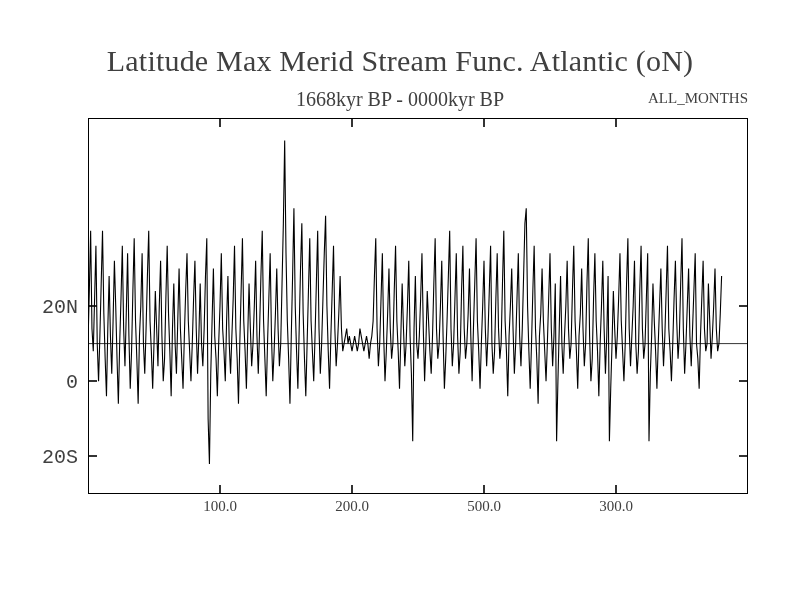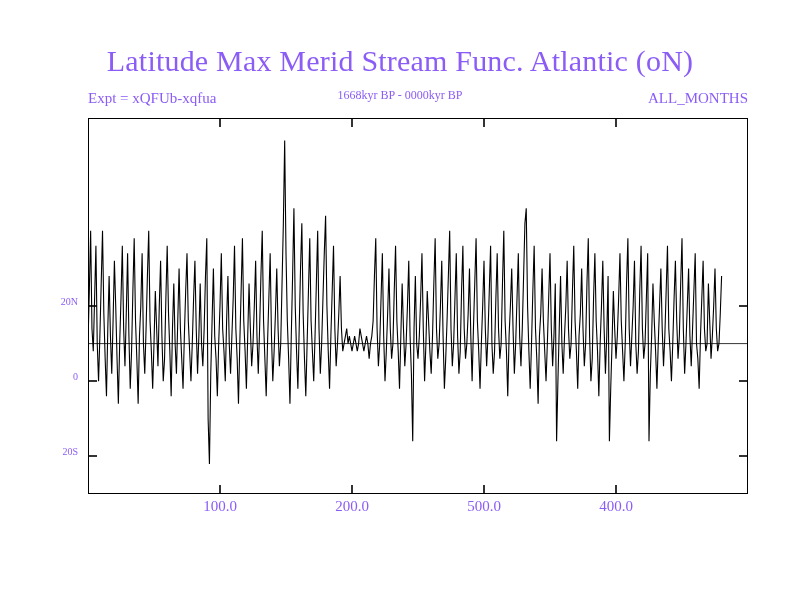--- a/index.html
+++ b/index.html
@@ -7,21 +7,21 @@
     padding: 0;
     background: #ffffff;
   }
   #page {
     position: relative;
     width: 800px;
     height: 600px;
     background: #ffffff;
     overflow: hidden;
     font-family: "Liberation Serif", serif;
-    color: #8b5cf6;
+    color: #404040;
   }
   #title {
     position: absolute;
     left: 0;
     top: 44px;
     width: 800px;
     text-align: center;
     font-size: 30px;
     font-family: "Liberation Serif", serif;
     letter-spacing: 0.2px;
@@ -33,21 +33,21 @@
     top: 90px;
     font-size: 15px;
     font-family: "Liberation Serif", serif;
   }
   #subtitle-center {
     position: absolute;
     left: 0;
     top: 88px;
     width: 800px;
     text-align: center;
-    font-size: 12px;
+    font-size: 20px;
     font-family: "Liberation Serif", serif;
   }
   #subtitle-right {
     position: absolute;
     right: 52px;
     top: 90px;
     font-size: 15px;
     font-family: "Liberation Serif", serif;
     text-align: center;
   }
@@ -68,22 +68,22 @@
     box-sizing: border-box;
   }
   #plot-svg {
     position: absolute;
     left: 0;
     top: 0;
   }
   .ytick-label {
     position: absolute;
     right: 0;
-    font-size: 10px;
-    font-family: Liberation Serif, serif;
+    font-size: 20px;
+    font-family: Liberation Mono, monospace;
     text-align: center;
     white-space: nowrap;
   }
   #ylabels {
     position: absolute;
     left: 0;
     top: 118px;
     width: 78px;
     height: 376px;
   }
@@ -110,21 +110,20 @@
     font-size: 19px;
     font-family: "Liberation Serif", serif;
   }
 </style>
 </head>
 <body>
 
 <div id="page">
 
   <div id="title">Latitude Max Merid Stream Func. Atlantic (oN)</div>
-  <div id="subtitle-left">Expt = xQFUb-xqfua</div>
   <div id="subtitle-center">1668kyr BP - 0000kyr BP</div>
   <div id="subtitle-right">ALL_MONTHS</div>
 
   <div id="ylabels">
     <div class="ytick-label" style="top:178px;">20N</div>
     <div class="ytick-label" style="top:253px;">0</div>
     <div class="ytick-label" style="top:328px;">20S</div>
   </div>
 
   <div id="plot-wrap">
@@ -150,17 +149,17 @@
       </g>
       <polyline id="zero-line" fill="none" stroke="#000" stroke-width="0.8" points="0,225.60 660,225.60"></polyline>
       <polyline id="data-line" fill="none" stroke="#000000" stroke-width="1.1" stroke-linejoin="miter" points="0.00,225.60 1.32,172.96 2.64,112.80 3.96,210.56 5.28,233.12 6.60,180.48 7.92,127.84 9.24,225.60 10.56,263.20 11.88,218.08 13.20,165.44 14.52,112.80 15.84,195.52 17.16,240.64 18.48,278.24 19.80,210.56 21.12,157.92 22.44,218.08 23.76,255.68 25.08,203.04 26.40,142.88 27.72,188.00 29.04,240.64 30.36,285.76 31.68,225.60 33.00,180.48 34.32,127.84 35.64,210.56 36.96,248.16 38.28,195.52 39.60,135.36 40.92,218.08 42.24,270.72 43.56,233.12 44.88,172.96 46.20,120.32 47.52,203.04 48.84,240.64 50.16,285.76 51.48,218.08 52.80,188.00 54.12,135.36 55.44,225.60 56.76,255.68 58.08,210.56 59.40,157.92 60.72,112.80 62.04,203.04 63.36,233.12 64.68,270.72 66.00,225.60 67.32,172.96 68.64,210.56 69.96,248.16 71.28,188.00 72.60,142.88 73.92,218.08 75.24,263.20 76.56,240.64 77.88,180.48 79.20,127.84 80.52,195.52 81.84,233.12 83.16,278.24 84.48,210.56 85.80,165.44 87.12,225.60 88.44,255.68 89.76,203.04 91.08,150.40 92.40,210.56 93.72,240.64 95.04,270.72 96.36,218.08 97.68,172.96 99.00,135.36 100.32,203.04 101.64,233.12 102.96,263.20 104.28,225.60 105.60,180.48 106.92,142.88 108.24,210.56 109.56,255.68 110.88,218.08 112.20,165.44 113.52,225.60 114.84,248.16 116.16,210.56 117.48,157.92 118.80,120.32 120.12,300.80 121.44,345.92 122.76,255.68 124.08,203.04 125.40,150.40 126.72,218.08 128.04,240.64 129.36,278.24 130.68,225.60 132.00,188.00 133.32,135.36 134.64,210.56 135.96,233.12 137.28,263.20 138.60,203.04 139.92,157.92 141.24,225.60 142.56,255.68 143.88,218.08 145.20,180.48 146.52,127.84 147.84,210.56 149.16,240.64 150.48,285.76 151.80,225.60 153.12,172.96 154.44,120.32 155.76,203.04 157.08,233.12 158.40,270.72 159.72,218.08 161.04,165.44 162.36,210.56 163.68,248.16 165.00,225.60 166.32,188.00 167.64,142.88 168.96,218.08 170.28,255.68 171.60,210.56 172.92,157.92 174.24,112.80 175.56,203.04 176.88,240.64 178.20,278.24 179.52,225.60 180.84,180.48 182.16,135.36 183.48,218.08 184.80,263.20 186.12,233.12 187.44,195.52 188.76,150.40 190.08,210.56 191.40,248.16 192.72,225.60 194.04,165.44 195.36,105.28 196.68,22.56 198.00,135.36 199.32,203.04 200.64,240.64 201.96,285.76 203.28,218.08 204.60,157.92 205.92,90.24 207.24,188.00 208.56,233.12 209.88,270.72 211.20,210.56 212.52,150.40 213.84,105.28 215.16,195.52 216.48,240.64 217.80,278.24 219.12,225.60 220.44,172.96 221.76,120.32 223.08,203.04 224.40,233.12 225.72,263.20 227.04,218.08 228.36,165.44 229.68,112.80 231.00,210.56 232.32,255.68 233.64,225.60 234.96,180.48 236.28,135.36 237.60,97.76 238.92,188.00 240.24,233.12 241.56,270.72 242.88,218.08 244.20,172.96 245.52,127.84 246.84,210.56 248.16,248.16 249.48,225.60 250.80,195.52 252.12,157.92 253.44,210.56 254.76,233.12 256.08,225.60 257.40,218.08 258.72,210.56 260.04,225.60 261.36,218.08 262.68,225.60 264.00,233.12 265.32,225.60 266.64,218.08 267.96,225.60 269.28,233.12 270.60,225.60 271.92,210.56 273.24,218.08 274.56,225.60 275.88,233.12 277.20,225.60 278.52,218.08 279.84,225.60 281.16,240.64 282.48,225.60 283.80,218.08 285.12,203.04 286.44,157.92 287.76,120.32 289.08,210.56 290.40,248.16 291.72,225.60 293.04,180.48 294.36,135.36 295.68,218.08 297.00,263.20 298.32,233.12 299.64,195.52 300.96,150.40 302.28,210.56 303.60,240.64 304.92,225.60 306.24,172.96 307.56,127.84 308.88,203.04 310.20,233.12 311.52,270.72 312.84,218.08 314.16,165.44 315.48,210.56 316.80,248.16 318.12,225.60 319.44,188.00 320.76,142.88 322.08,218.08 323.40,255.68 324.72,323.36 326.04,210.56 327.36,157.92 328.68,225.60 330.00,240.64 331.32,218.08 332.64,180.48 333.96,135.36 335.28,210.56 336.60,263.20 337.92,225.60 339.24,172.96 340.56,203.04 341.88,233.12 343.20,255.68 344.52,218.08 345.84,165.44 347.16,120.32 348.48,210.56 349.80,240.64 351.12,225.60 352.44,188.00 353.76,142.88 355.08,218.08 356.40,270.72 357.72,240.64 359.04,203.04 360.36,157.92 361.68,112.80 363.00,210.56 364.32,248.16 365.64,225.60 366.96,180.48 368.28,135.36 369.60,218.08 370.92,255.68 372.24,233.12 373.56,172.96 374.88,127.84 376.20,210.56 377.52,240.64 378.84,225.60 380.16,195.52 381.48,150.40 382.80,218.08 384.12,263.20 385.44,210.56 386.76,165.44 388.08,120.32 389.40,203.04 390.72,233.12 392.04,270.72 393.36,225.60 394.68,188.00 396.00,142.88 397.32,210.56 398.64,248.16 399.96,218.08 401.28,172.96 402.60,127.84 403.92,225.60 405.24,255.68 406.56,233.12 407.88,180.48 409.20,135.36 410.52,210.56 411.84,240.64 413.16,225.60 414.48,165.44 415.80,112.80 417.12,203.04 418.44,233.12 419.76,278.24 421.08,218.08 422.40,188.00 423.72,150.40 425.04,210.56 426.36,255.68 427.68,225.60 429.00,180.48 430.32,135.36 431.64,218.08 432.96,248.16 434.28,210.56 435.60,157.92 436.92,105.28 438.24,90.24 439.56,188.00 440.88,233.12 442.20,270.72 443.52,225.60 444.84,172.96 446.16,127.84 447.48,210.56 448.80,240.64 450.12,285.76 451.44,218.08 452.76,195.52 454.08,150.40 455.40,203.04 456.72,233.12 458.04,263.20 459.36,225.60 460.68,180.48 462.00,135.36 463.32,210.56 464.64,248.16 465.96,218.08 467.28,165.44 468.60,323.36 469.92,263.20 471.24,210.56 472.56,157.92 473.88,225.60 475.20,255.68 476.52,218.08 477.84,188.00 479.16,142.88 480.48,210.56 481.80,240.64 483.12,225.60 484.44,172.96 485.76,127.84 487.08,203.04 488.40,233.12 489.72,270.72 491.04,218.08 492.36,195.52 493.68,150.40 495.00,210.56 496.32,248.16 497.64,225.60 498.96,165.44 500.28,120.32 501.60,218.08 502.92,263.20 504.24,240.64 505.56,180.48 506.88,135.36 508.20,203.04 509.52,233.12 510.84,278.24 512.16,225.60 513.48,188.00 514.80,142.88 516.12,210.56 517.44,255.68 518.76,218.08 520.08,157.92 521.40,323.36 522.72,270.72 524.04,225.60 525.36,172.96 526.68,210.56 528.00,240.64 529.32,218.08 530.64,180.48 531.96,135.36 533.28,203.04 534.60,233.12 535.92,263.20 537.24,225.60 538.56,165.44 539.88,120.32 541.20,210.56 542.52,248.16 543.84,218.08 545.16,188.00 546.48,142.88 547.80,225.60 549.12,255.68 550.44,233.12 551.76,172.96 553.08,127.84 554.40,210.56 555.72,240.64 557.04,225.60 558.36,180.48 559.68,135.36 561.00,323.36 562.32,255.68 563.64,218.08 564.96,165.44 566.28,203.04 567.60,233.12 568.92,270.72 570.24,225.60 571.56,188.00 572.88,150.40 574.20,210.56 575.52,248.16 576.84,218.08 578.16,172.96 579.48,127.84 580.80,210.56 582.12,233.12 583.44,263.20 584.76,225.60 586.08,180.48 587.40,142.88 588.72,203.04 590.04,240.64 591.36,218.08 592.68,165.44 594.00,120.32 595.32,210.56 596.64,255.68 597.96,225.60 599.28,188.00 600.60,150.40 601.92,218.08 603.24,248.16 604.56,210.56 605.88,172.96 607.20,135.36 608.52,225.60 609.84,240.64 611.16,270.72 612.48,218.08 613.80,180.48 615.12,142.88 616.44,210.56 617.76,233.12 619.08,225.60 620.40,165.44 621.72,203.04 623.04,240.64 624.36,218.08 625.68,188.00 627.00,150.40 628.32,210.56 629.64,233.12 630.96,225.60 632.28,195.52 633.60,157.92"></polyline>
     </svg>
   </div>
 
   <div id="xlabels">
     <div class="xtick-label" style="left:132px;text-align:center;">100.0</div>
     <div class="xtick-label" style="left:264px;">200.0</div>
     <div class="xtick-label" style="left:396px;">500.0</div>
-    <div class="xtick-label" style="left:528px;">400.0</div>
+    <div class="xtick-label" style="left:528px;">300.0</div>
   </div>
 
 
 </div>
 
 </body></html>

